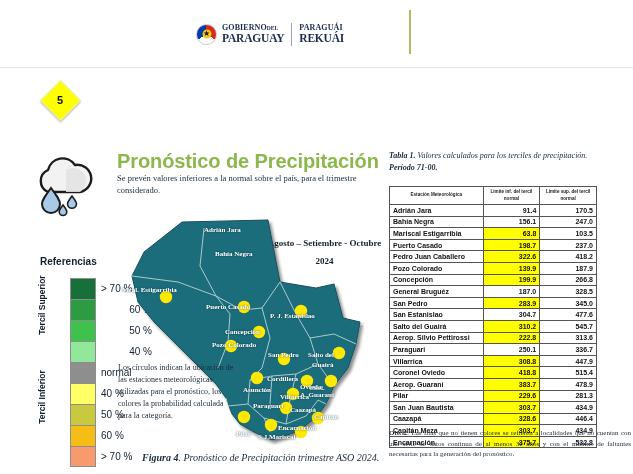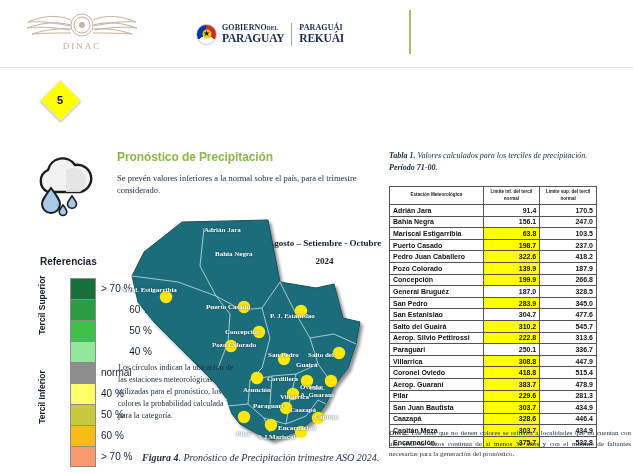--- a/index.html
+++ b/index.html
@@ -86,21 +86,21 @@
   }
   .page-title{
     position:absolute;left:82px;top:2px;
     font-size:25px;font-weight:bold;color:#16161a;
     letter-spacing:-.2px;
   }
   
   .rain-icon{position:absolute;left:28px;top:150px;width:72px;height:70px;}
   .section-head{
     position:absolute;left:117px;top:150px;
-    font-size:12px;font-weight:bold;color:#8cb84b;letter-spacing:-.1px;
+    font-size:20px;font-weight:bold;color:#8cb84b;letter-spacing:-.1px;
   }
   .section-sub{
     position:absolute;left:117px;top:172px;width:260px;
     font-family:"Liberation Serif", serif;
     font-size:8.5px;color:#1b2a3a;line-height:1.45;
   }
   
   .ref-title{
     position:absolute;left:40px;top:256px;
     font-size:10px;font-weight:bold;color:#14202e;
@@ -185,38 +185,20 @@
     font-size:7px;color:#1b2a3a;line-height:1.5;text-align:justify;
   }
   .obs b{font-weight:bold;}
   .obs p{margin:0 0 2px 0;}
 </style>
 </head>
 <body>
 
 <div class="header">
 
-  <div class="dinac-logo">
-    <svg class="dinac-wings" viewBox="0 0 120 33">
-      <g fill="none" stroke="#c3b3a3" stroke-width="1">
-        <circle cx="60" cy="15" r="11"></circle>
-        <circle cx="60" cy="15" r="8"></circle>
-        <path d="M49 10 C35 4, 20 6, 6 12 C20 11, 34 13, 48 16"></path>
-        <path d="M49 15 C34 11, 19 13, 5 18 C20 16, 34 18, 48 20"></path>
-        <path d="M50 19 C36 18, 22 20, 10 24 C23 23, 37 23, 49 23"></path>
-        <path d="M71 10 C85 4, 100 6, 114 12 C100 11, 86 13, 72 16"></path>
-        <path d="M71 15 C86 11, 101 13, 115 18 C100 16, 86 18, 72 20"></path>
-        <path d="M70 19 C84 18, 98 20, 110 24 C97 23, 83 23, 71 23"></path>
-      </g>
-      <g fill="#c3b3a3">
-          <circle cx="60" cy="15" r="3"></circle>
-        </g>
-    </svg>
-    <div class="dinac-text">DINAC</div>
-  </div>
 
   <div class="gob-logo">
     <div class="gob-seal">
         <span class="star">★</span>
       </div>
     <div class="gob-words">
       <div class="gob-col">
         <div class="gob-l1"><span>GOBIERNO</span><small>DEL</small></div>
         <div class="gob-l2">PARAGUAY</div>
       </div>
@@ -335,21 +317,21 @@
   <div id="map-labels">
       <div class="maplabel" style="left: 84px; top: 8px;">Adrián Jara</div>
       <div class="maplabel" style="left: 95px; top: 32px;">Bahía Negra</div>
       <div class="maplabel" style="left: 2px; top: 68px;">Mcal. Estigarribia</div>
       <div class="maplabel" style="left: 86px; top: 85px;">Puerto Casado</div>
       <div class="maplabel" style="left: 105px; top: 110px;">Concepción</div>
       <div class="maplabel" style="left: 150px; top: 94px;">P. J. Estanislao</div>
       <div class="maplabel" style="left: 92px; top: 123px;">Pozo Colorado</div>
       <div class="maplabel" style="left: 148px; top: 133px;">San Pedro</div>
       <div class="maplabel" style="left: 188px; top: 133px;">Salto del</div>
-      <div class="maplabel" style="left: 176px; top: 143px;">Guairá</div>
+      <div class="maplabel" style="left: 192px; top: 143px;">Guairá</div>
       <div class="maplabel" style="left: 147px; top: 157px;">Cordillera</div>
       <div class="maplabel" style="left: 157px; top: 166px; padding-left: 32px;">Chel.</div>
       <div class="maplabel" style="left: 180px; top: 165px;">Oviedo</div>
       <div class="maplabel" style="left: 180px; top: 173px;">A. Guaraní</div>
       <div class="maplabel" style="left: 123px; top: 168px;">Asunción</div>
       <div class="maplabel" style="left: 160px; top: 175px;">Villarrica</div>
       <div class="maplabel" style="left: 133px; top: 184px;">Paraguarí</div>
       <div class="maplabel" style="left: 170px; top: 188px;">Caazapá</div>
       <div class="maplabel" style="left: 194px; top: 195px;">Capitán</div>
       <div class="maplabel" style="left: 158px; top: 206px;">Encarnación</div>

